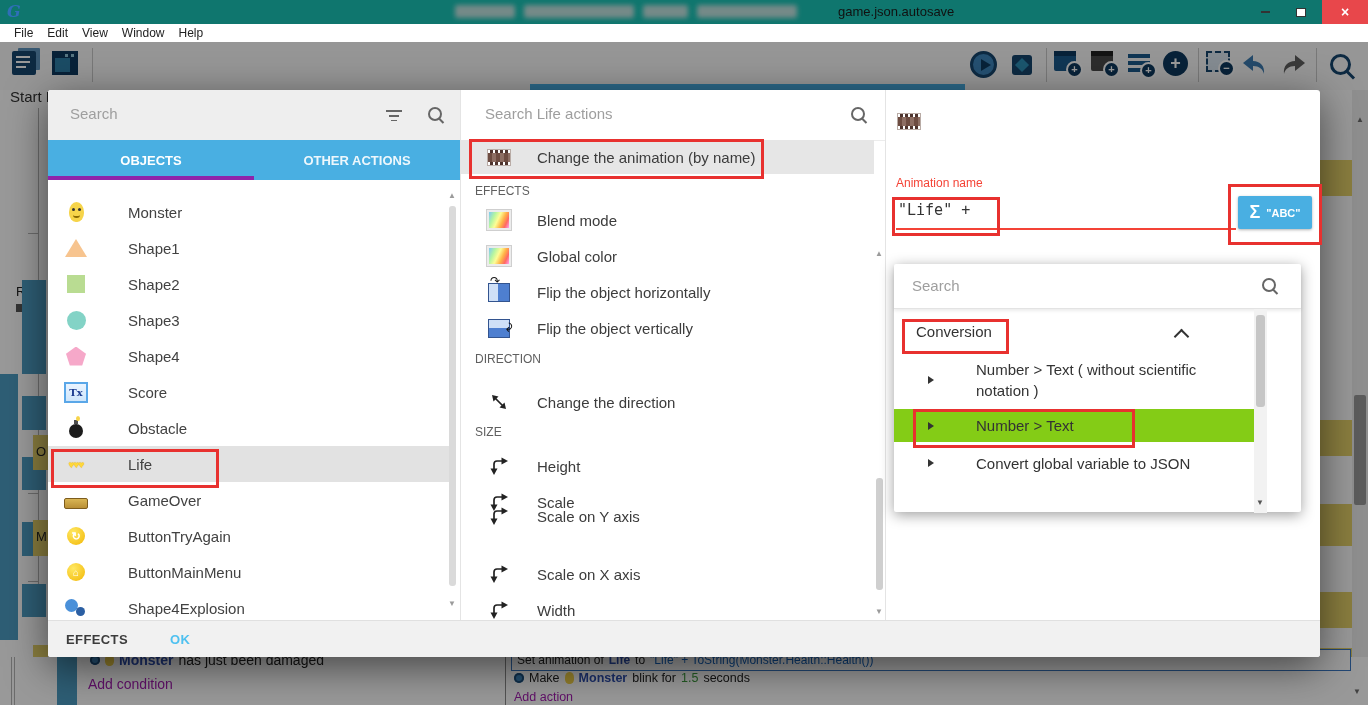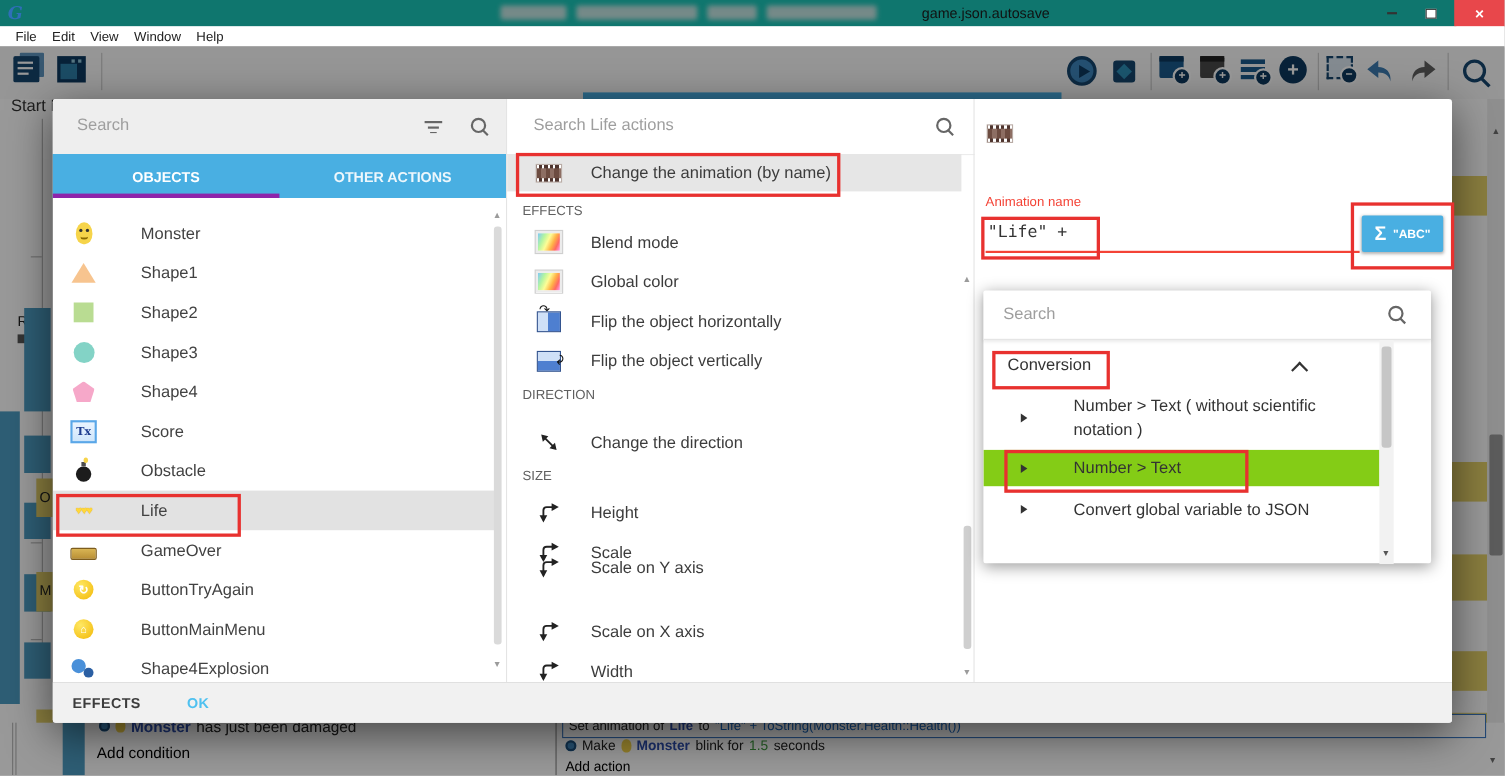--- a/index.html
+++ b/index.html
@@ -60,21 +60,21 @@
   .olive{background:#E6D36A;}
   .lefttext{font-size:13px;color:#222;}
   .scroll-lane{left:1352px;top:90px;width:16px;height:567px;background:#EFEFEF;}
   .sarr{font-size:8px;color:#6e6e6e;line-height:8px;}
   .ev-row{display:flex;align-items:center;gap:5px;white-space:nowrap;font-size:12.5px;color:#222;}
   .fx-icon{width:10px;height:10px;border-radius:50%;background:#3E86BC;box-shadow:inset 0 0 0 2px #1d4f7c;flex:none;}
   .mini-monster{width:9px;height:12px;background:#F6D44A;border-radius:45% 45% 40% 40%;flex:none;}
   .objlink{color:#2d4fb0;font-weight:bold;}
   .numval{color:#3C9A3C;}
   .exprtxt{color:#1565C0;}
-  .grayadd{font-size:12.5px;color:#000000;}
+  .grayadd{font-size:12.5px;color:#a21caf;}
   .selrow{border:1px solid #3B78C4;background:#fff;overflow:hidden;white-space:nowrap;}
   
   .dim{left:0;top:42px;width:1368px;height:663px;background:rgba(0,0,0,0.40);z-index:50;}
   
   .dialog{left:48px;top:90px;width:1272px;height:567px;background:#fff;z-index:100;border-radius:3px;
           box-shadow:0 10px 40px rgba(0,0,0,0.55);}
   .search-left{left:0;top:0;width:412px;height:50px;background:#EEEEEE;border-radius:3px 0 0 0;}
   .sinput{border:none;outline:none;background:transparent;font-family:"Liberation Sans",sans-serif;
           font-size:15px;color:#333;}
   .sinput::placeholder{color:#9e9e9e;}

